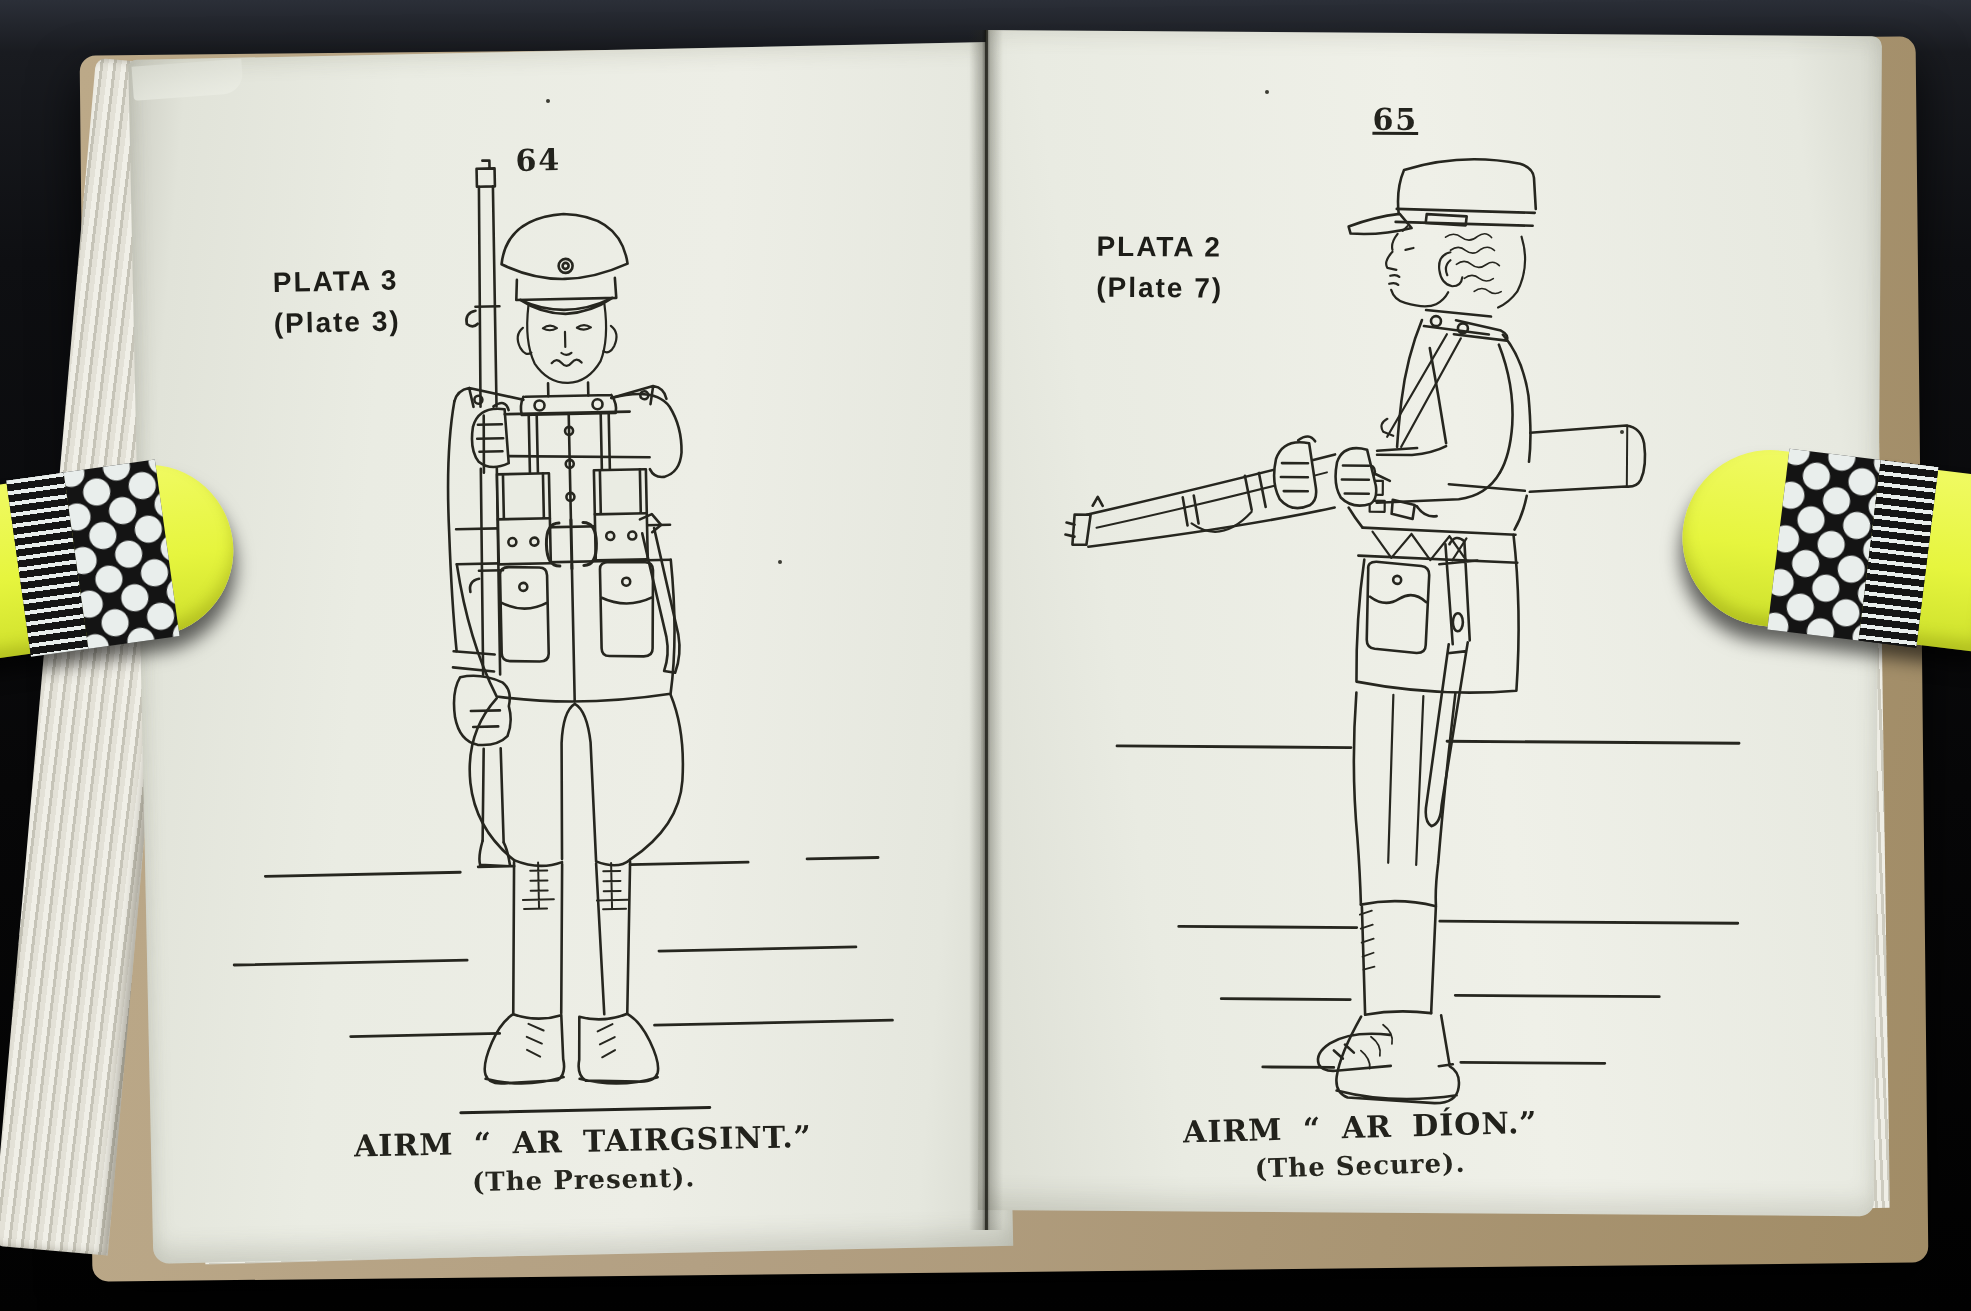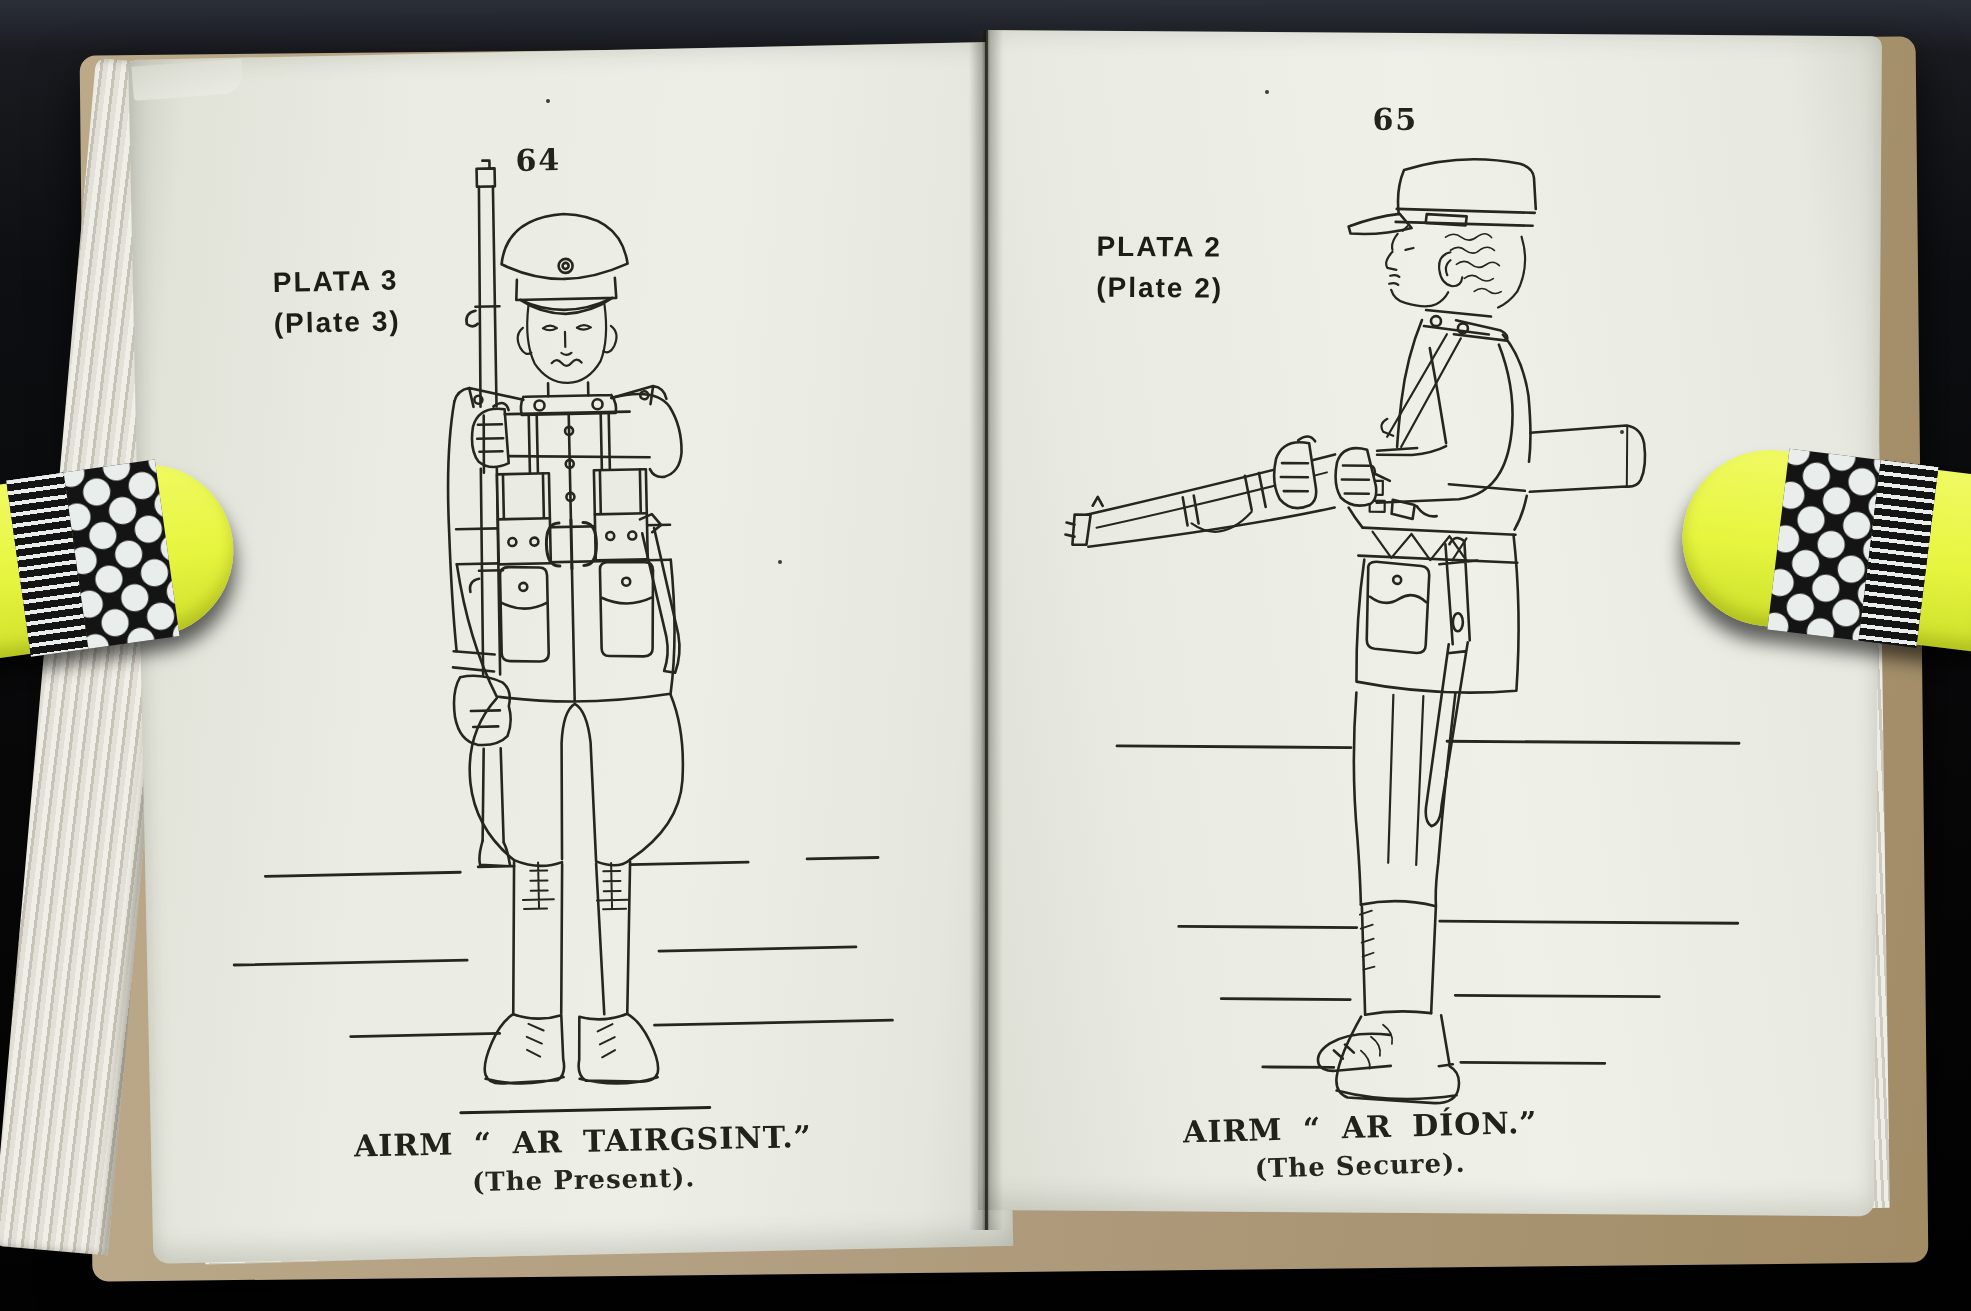--- a/index.html
+++ b/index.html
@@ -173,24 +173,24 @@
         </g>
       </g>
     </svg>
 
     <div class="rule" style="left:309px;top:1058px;width:252px;"></div>
     <div class="caption" style="left:152px;top:1076px;">AIRM “ AR TAIRGSINT.”</div>
     <div class="subcaption" style="left:152px;top:1116px;">(The Present).</div>
   </div>
 
   <div class="page page-right">
-    <div class="pagenum" style="left:370px;top:72px;">65</div>
+    <div class="pagenum" style="left:370px;top:72px;text-decoration:underline;">65</div>
     <div class="plate" style="left:112px;top:196px;">
       <div>PLATA 2</div>
-      <div>(Plate 2)</div>
+      <div>(Plate 7)</div>
     </div>
 
     <svg class="fig" style="left:64px;top:110px;" width="700" height="990" viewBox="1050 140 700 990">
       <g stroke="#26261f" fill="none" stroke-width="2.6" stroke-linecap="round" stroke-linejoin="round">
         <g>
           <path d="M1350 224 Q1376 214 1401 211 L1413 225 Q1382 233 1352 231 Z"></path>
           <path d="M1400 211 Q1397 186 1405 167 Q1462 149 1521 160 Q1534 164 1535 174 L1537 205"></path>
           <path d="M1398 206 L1536 209 M1397 219 L1534 222"></path>
           <path d="M1428 211 L1468 213 L1467 222 L1427 220 Z"></path>
           <path d="M1404 228 l5 -5" stroke-width="2"></path>

